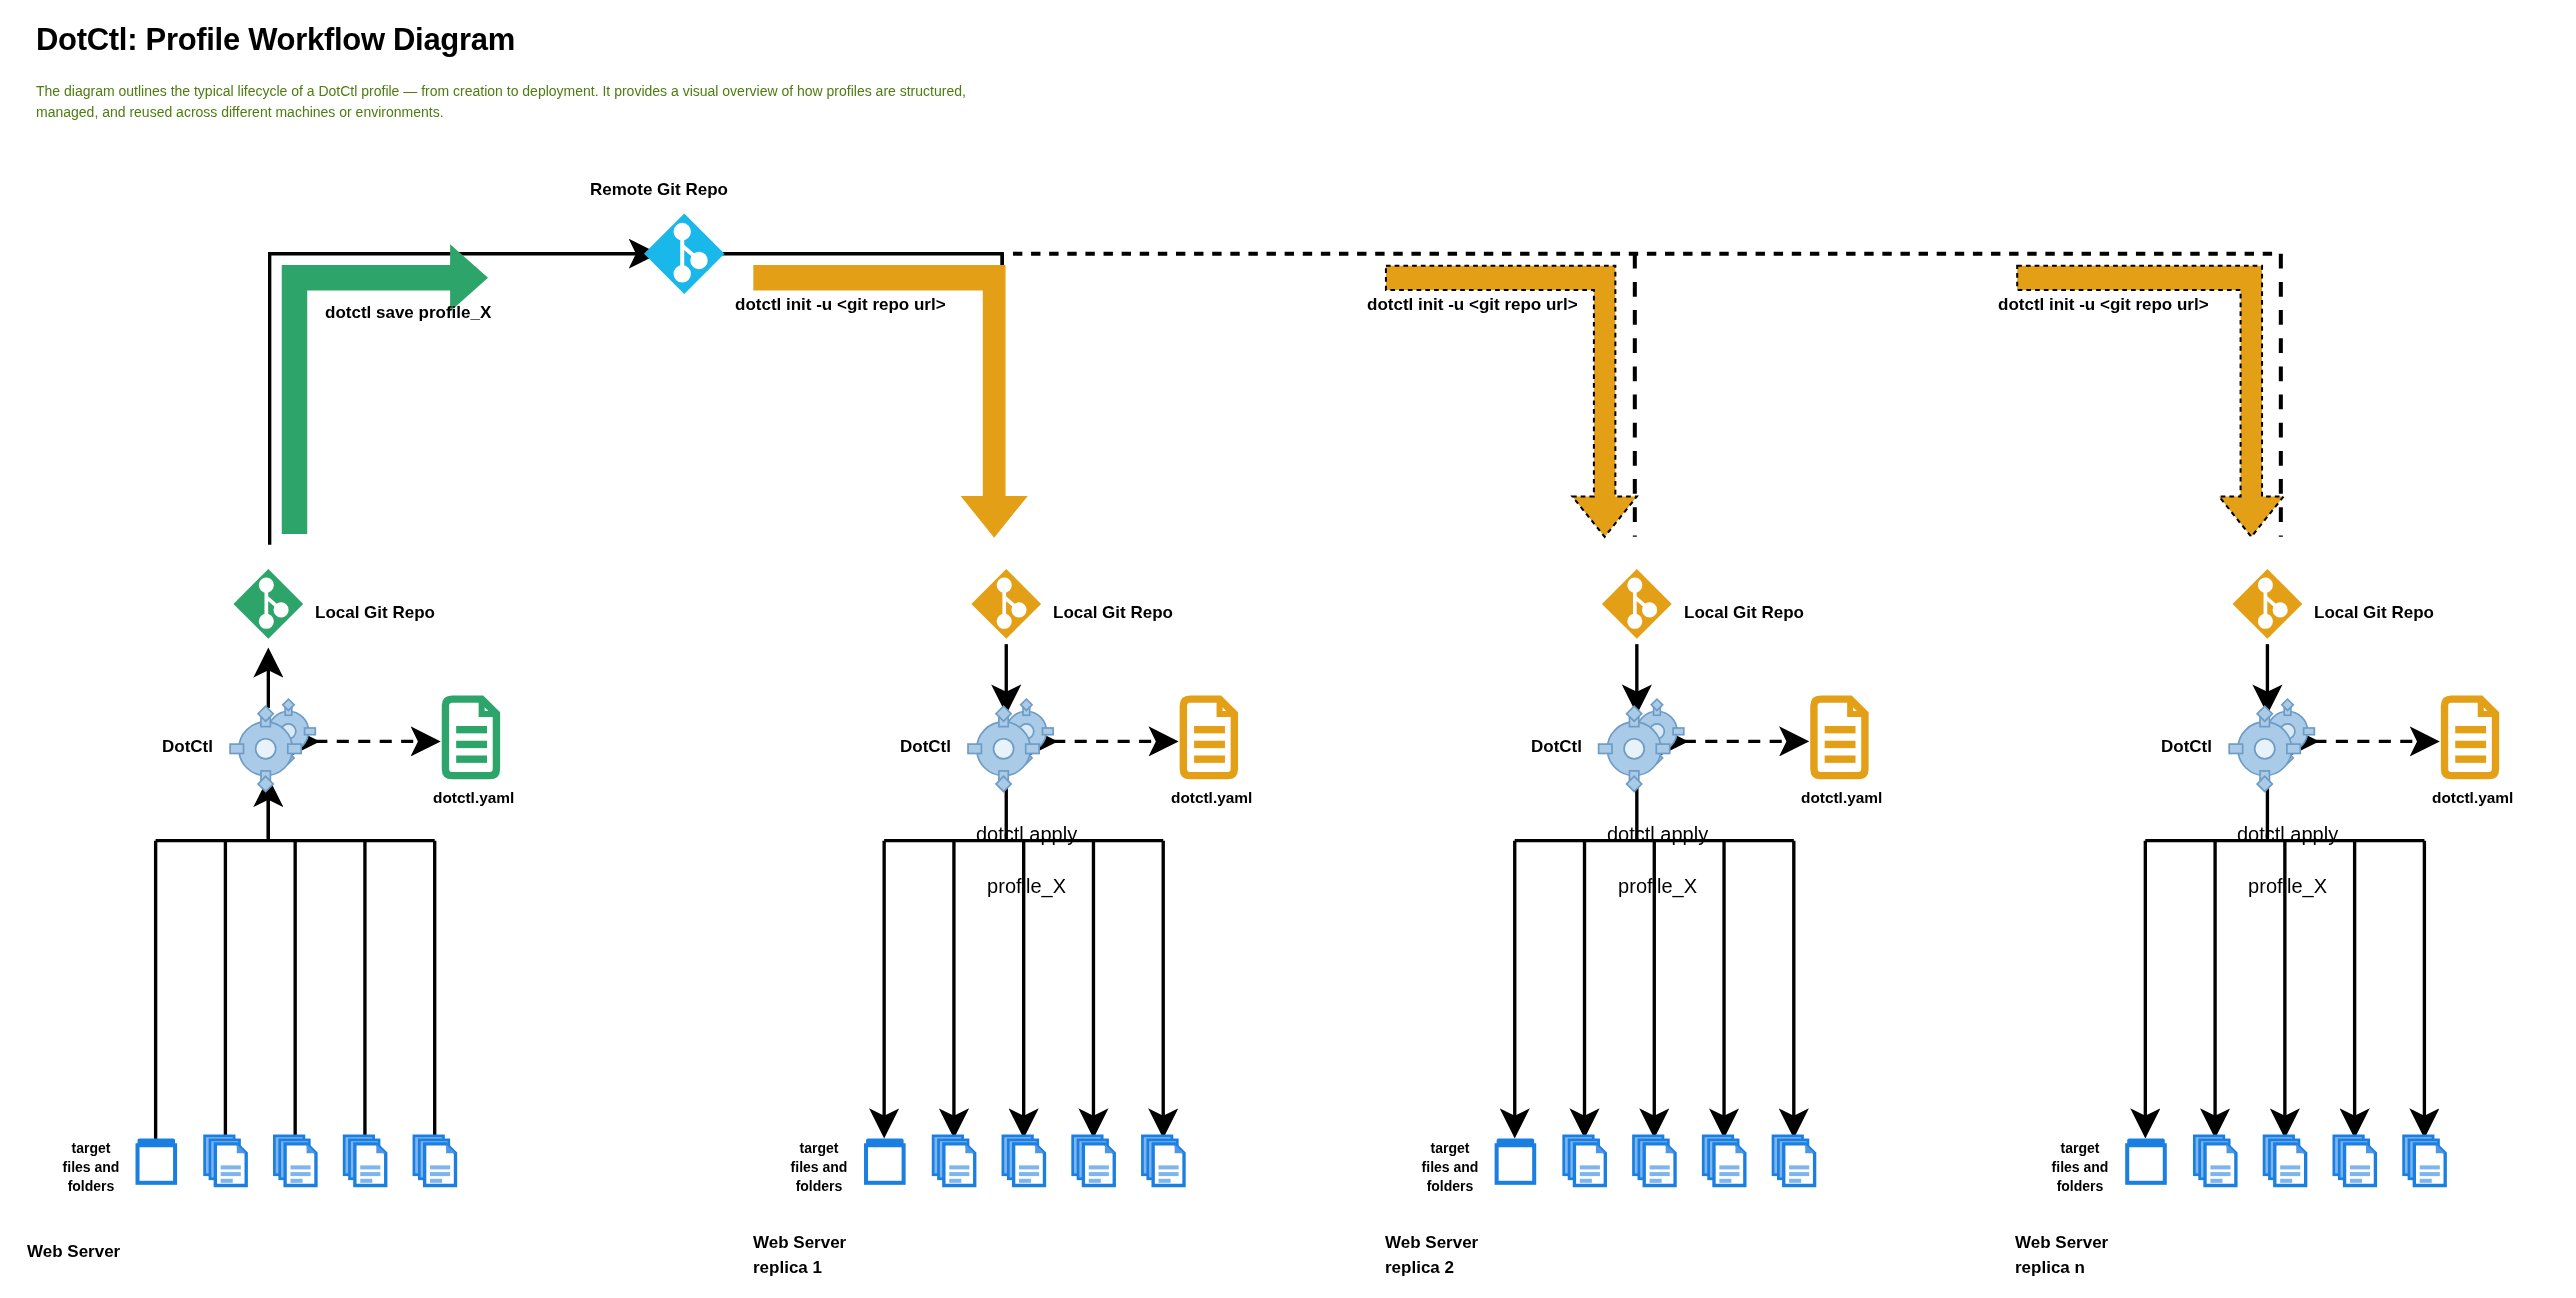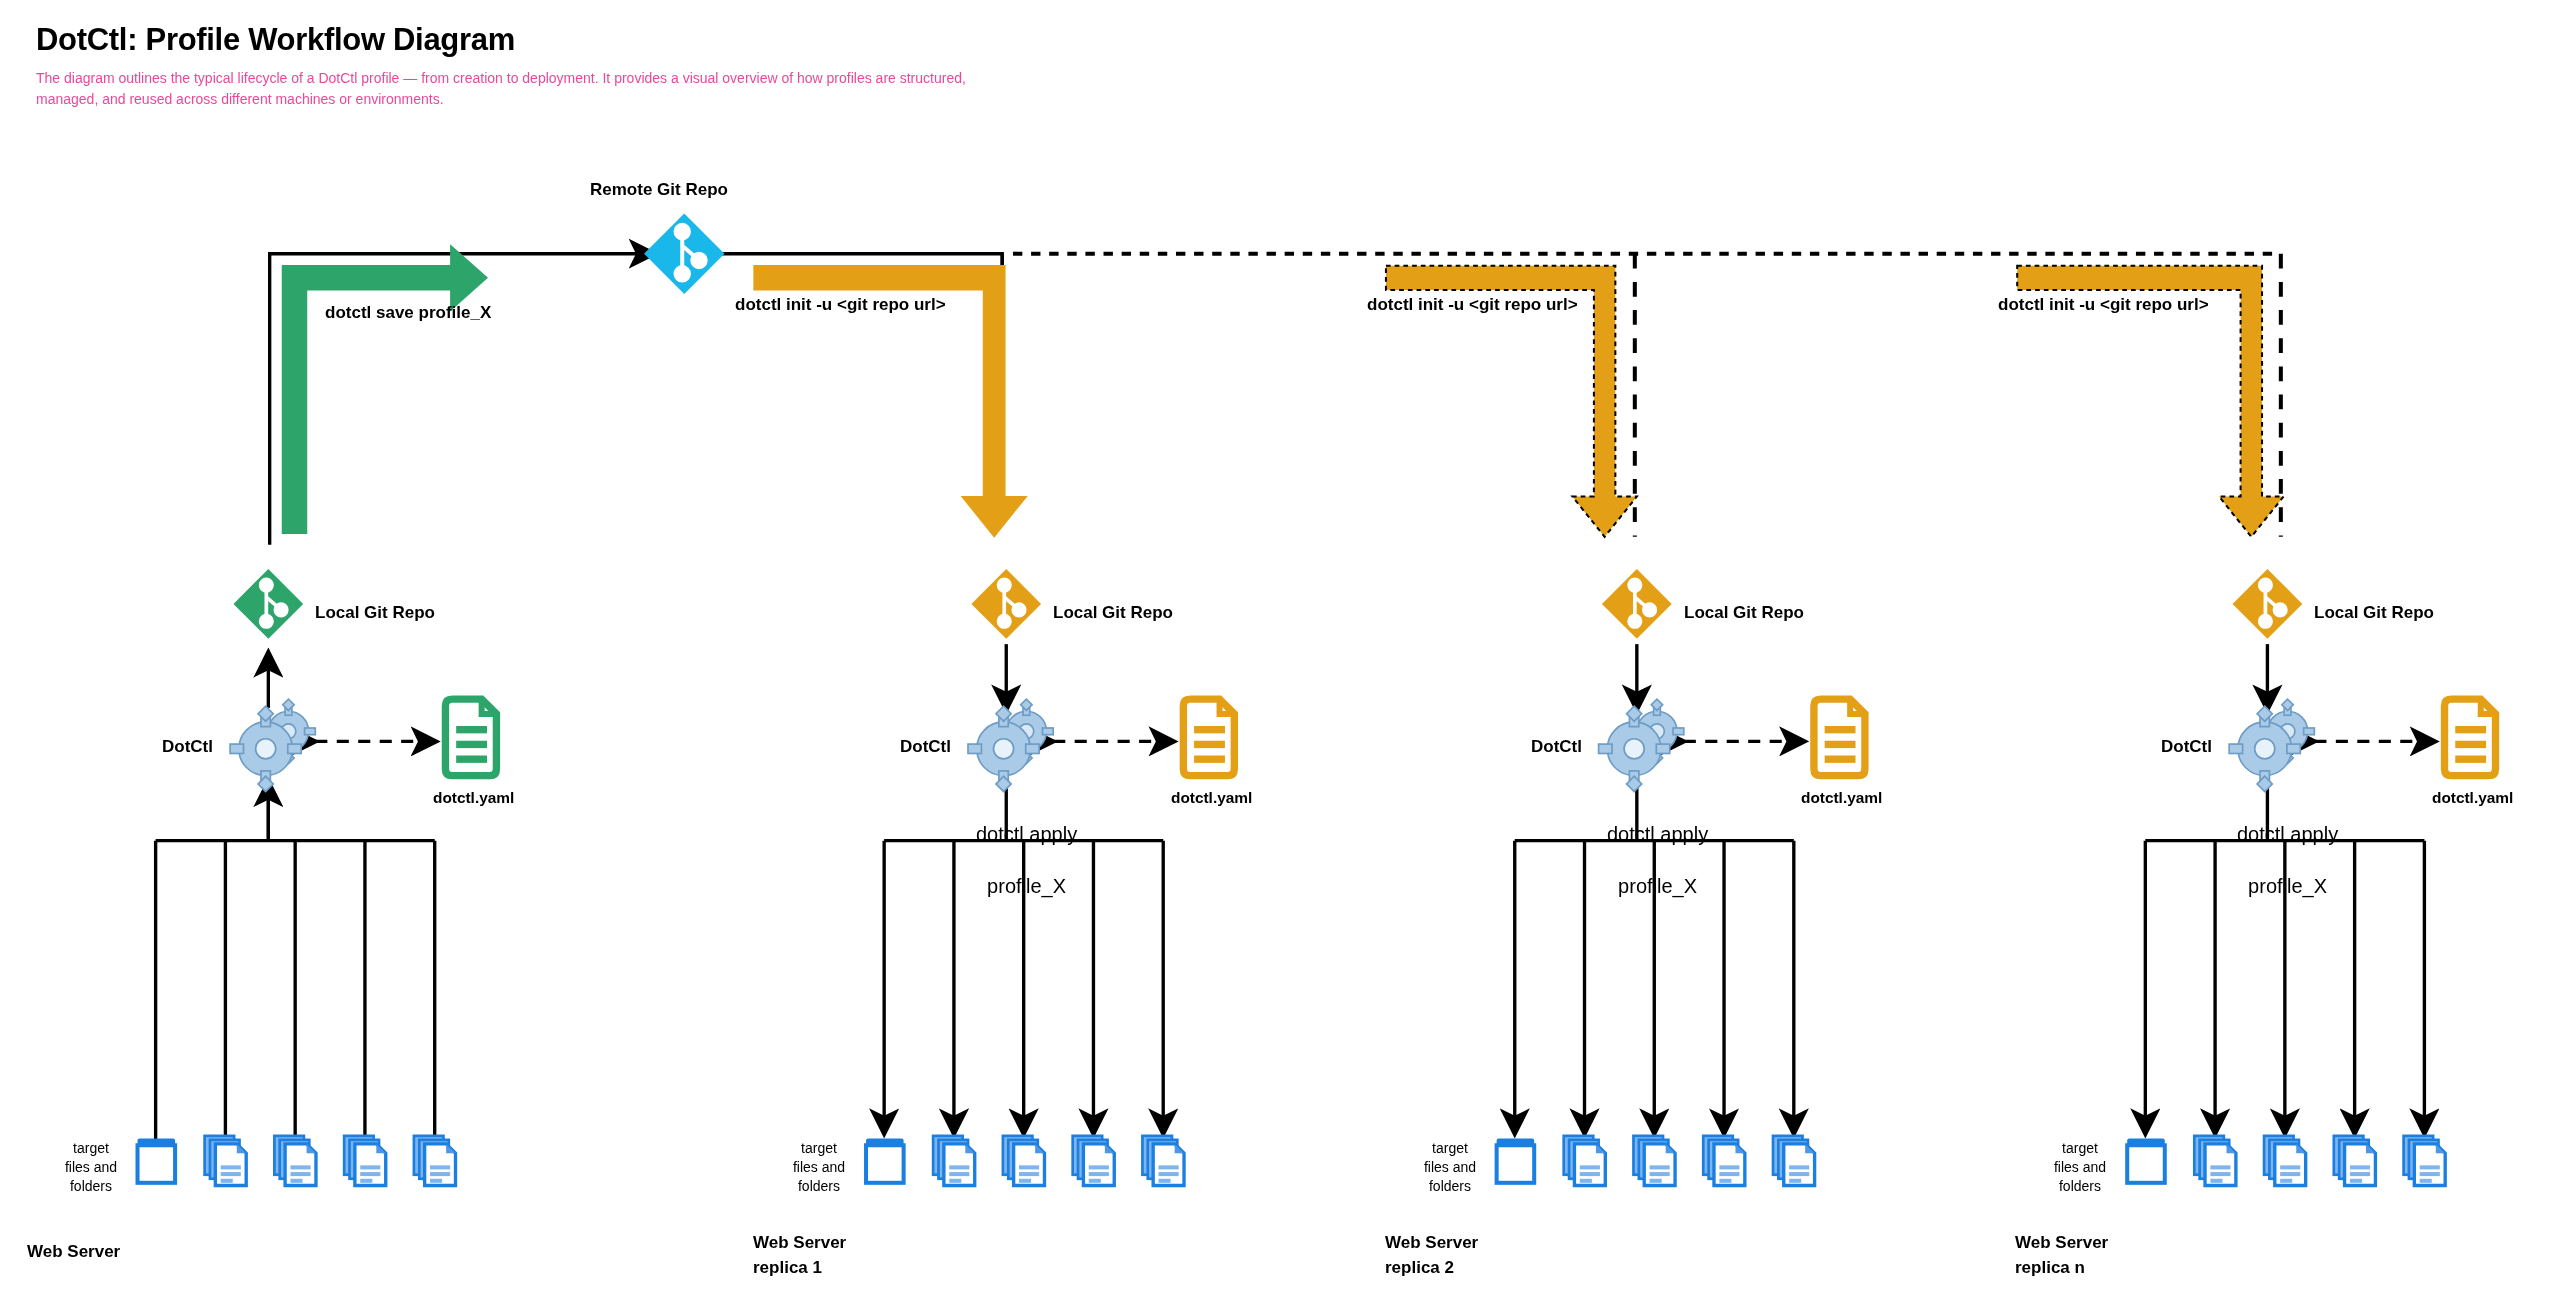--- a/index.html
+++ b/index.html
@@ -1,36 +1,36 @@
 <!DOCTYPE html>
 <html style="font-size:10.7px"><head>
 <meta charset="utf-8">
 <style>
   html,body{margin:0;padding:0;background:#ffffff;}
   body{width:2576px;height:1299px;position:relative;overflow:hidden;
        font-family:"Liberation Sans",sans-serif;color:#000;}
 
   #page-title{position:absolute;left:36px;top:21.5px;font-size:31px;font-weight:bold;letter-spacing:-0.3px;}
-  #page-desc{position:absolute;left:36px;top:68px;width:953px;font-size:14px;line-height:1.5;color:#ec4899;}
+  #page-desc{position:absolute;left:36px;top:81px;width:953px;font-size:14px;line-height:1.5;color:#4d7c0f;}
 
   .panel{position:absolute;box-sizing:border-box;}
   .panel-green{background:linear-gradient(to bottom,#d9eecb 0%,#b8dd9b 45%,#8dc767 100%);
                border:2px solid #86bd63;}
   .panel-yellow{background:linear-gradient(to bottom,#fdf1cf 0%,#fde39c 45%,#fbd14e 100%);
                border:2px solid #dda521;}
   .panel-dashed{border-style:dashed;border-width:3.4px;}
 
   .wm{position:absolute;color:rgba(255,255,255,.62);font-size:27px;font-weight:500;
       transform:rotate(-40deg);transform-origin:0 0;pointer-events:none;white-space:nowrap;
       font-family:"DejaVu Sans",sans-serif;}
 
   .caption{position:absolute;font-size:17px;font-weight:bold;line-height:1.45;}
 
   .node-label{position:absolute;font-size:17px;font-weight:bold;white-space:nowrap;margin-top:7px;}
-  .small-label{position:absolute;font-size:14px;font-weight:normal;white-space:nowrap;text-align:center;line-height:1.35;}
+  .small-label{position:absolute;font-size:14px;font-weight:bold;white-space:nowrap;text-align:center;line-height:1.35;}
   .cmd-label{position:absolute;font-size:17px;font-weight:bold;white-space:nowrap;}
   .apply-label{position:absolute;font-size:20px;font-weight:normal;text-align:center;line-height:1.3;white-space:pre;}
 
   .svg-layer{position:absolute;left:0;top:0;width:2576px;height:1299px;pointer-events:none;}
 </style>
 </head>
 <body>
 
 <div id="page-title">DotCtl: Profile Workflow Diagram</div>
 <div id="page-desc">The diagram outlines the typical lifecycle of a DotCtl profile — from creation to deployment. It provides a visual overview of how profiles are structured, managed, and reused across different machines or environments.</div>

